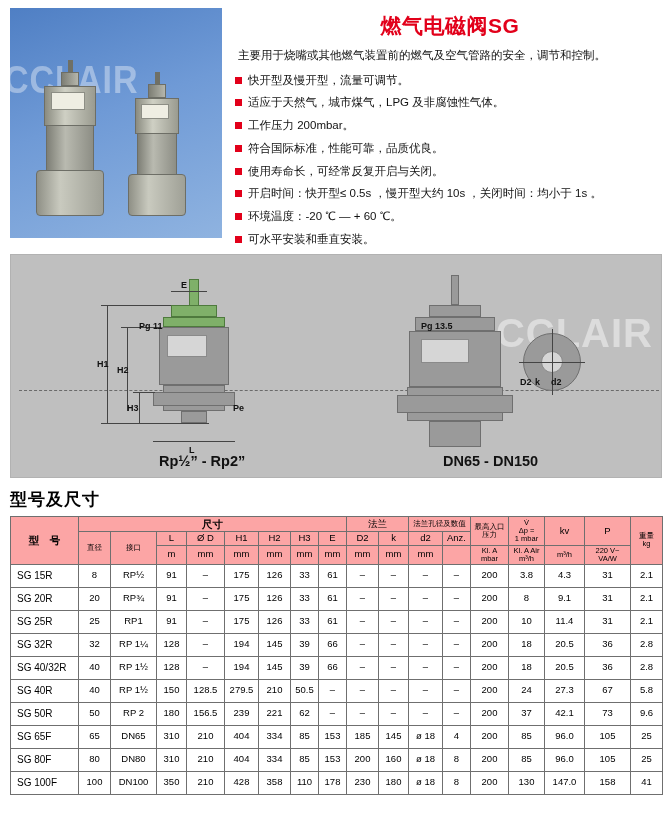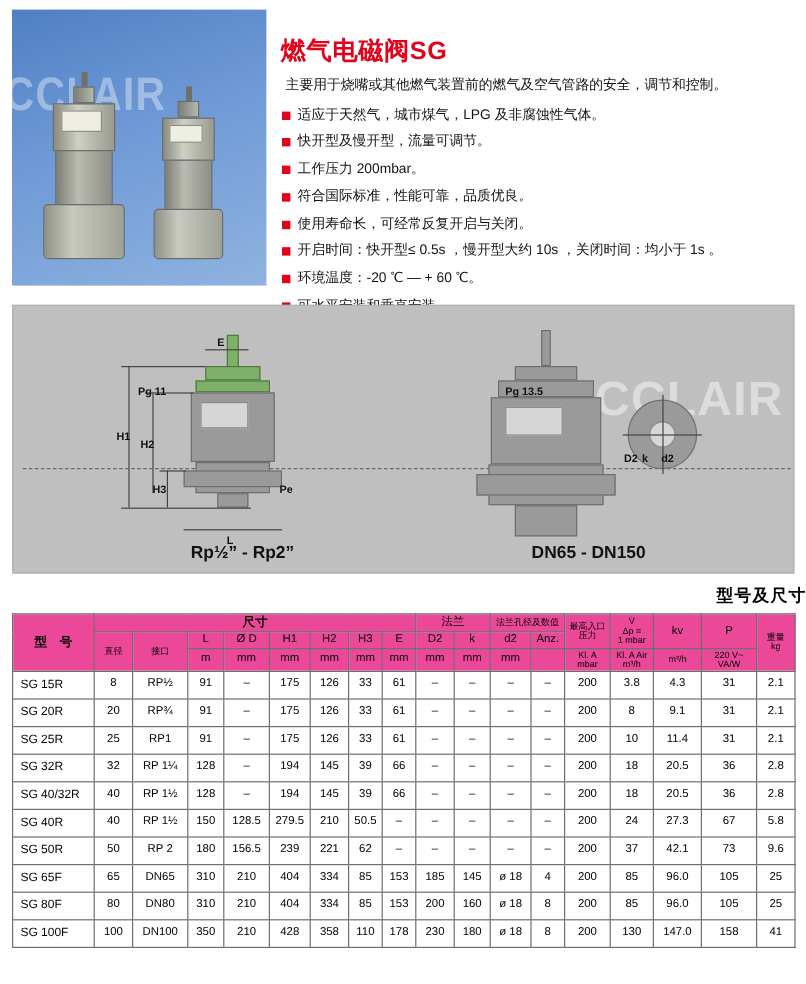--- a/index.html
+++ b/index.html
@@ -88,22 +88,23 @@
 
   .toptext {
     flex: 1;
     padding-left: 12px;
     padding-top: 4px;
   }
   .title {
     color: #e2001a;
     font-size: 21px;
     font-weight: bold;
-    margin: 16px 0 7px 0;
+    margin: 0 0 7px 0;
     letter-spacing: 0.5px;
+    text-align: center;
   }
   .intro {
     font-size: 11.5px;
     line-height: 1.45;
     margin: 0 0 8px 4px;
     color: #111;
   }
   ul.bullets { list-style: none; margin: 0; padding: 0; }
   ul.bullets li {
     font-size: 11.5px;
@@ -156,41 +157,40 @@
   .vline { position:absolute; background:#444; width:1px; }
   .dash {
     position:absolute; height:0; border-top:1px dashed #6a6a6a;
   }
   .gray-part { position:absolute; background:#9a9a9a; border:1px solid #6f6f6f; }
   .green-part { position:absolute; background:#7fb069; border:1px solid #4e7a3d; }
   .lt-part { position:absolute; background:#d6d6d6; border:1px solid #8a8a8a; }
 
   
   .sec-title {
-    font-size: 14px;
+    font-size: 17px;
     font-weight: bold;
     margin: 10px 0 5px 10px;
     letter-spacing: 1px;
-    text-align: right;
   }
   table.spec {
     border-collapse: collapse;
     margin: 0 10px;
     width: 652px;
     font-size: 9.5px;
     table-layout: fixed;
   }
   table.spec th, table.spec td {
     border: 1px solid #6f6f6f;
     text-align: center;
     padding: 1px 1px;
     line-height: 1.15;
   }
   table.spec thead th {
-    background: #ec4899;
+    background: #fca5a5;
     font-weight: normal;
     font-size: 9.5px;
     color: #000;
   }
   table.spec thead th.big { font-size: 10.5px; font-weight: bold; }
   table.spec tbody td { height: 23px; background:#fff; }
   table.spec tbody td.model { text-align: left; padding-left: 6px; font-size: 10px; }
   .tiny { font-size: 7.5px; display:block; line-height:1.05; }
 </style>
 </head>
@@ -217,22 +217,22 @@
         </div>
       <div class="mid midsm"></div>
       <div class="body bodysm"></div>
     </div>
   </div>
 
   <div class="toptext">
     <h1 class="title">燃气电磁阀SG</h1>
     <p class="intro">主要用于烧嘴或其他燃气装置前的燃气及空气管路的安全，调节和控制。</p>
     <ul class="bullets">
+      <li>快开型及慢开型，流量可调节。</li>
       <li>适应于天然气，城市煤气，LPG 及非腐蚀性气体。</li>
-      <li>快开型及慢开型，流量可调节。</li>
       <li>工作压力 200mbar。</li>
       <li>符合国际标准，性能可靠，品质优良。</li>
       <li>使用寿命长，可经常反复开启与关闭。</li>
       <li>开启时间：快开型≤ 0.5s ，慢开型大约 10s ，关闭时间：均小于 1s 。</li>
       <li>环境温度：-20 ℃ — + 60 ℃。</li>
       <li>可水平安装和垂直安装。</li>
     </ul>
   </div>
 </div>
 
@@ -254,21 +254,21 @@
   <div class="vline" style="left:116px; top:72px; height:84px;"></div>
   <div class="vline" style="left:128px; top:137px; height:31px;"></div>
   <div class="hline" style="left:90px; top:50px; width:70px;"></div>
   <div class="hline" style="left:90px; top:168px; width:108px;"></div>
   <div class="hline" style="left:110px; top:72px; width:40px;"></div>
   <div class="hline" style="left:122px; top:137px; width:22px;"></div>
   <div class="hline" style="left:160px; top:36px; width:36px;"></div>
   <div class="hline" style="left:142px; top:186px; width:82px;"></div>
 
   <div class="dimtext" style="left:170px; top:25px;"><b>E</b></div>
-  <div class="dimtext" style="left:104px; top:66px;text-align:right;"><b>Pg 11</b></div>
+  <div class="dimtext" style="left:128px; top:66px;text-align:right;"><b>Pg 11</b></div>
   <div class="dimtext" style="left:86px; top:104px;"><b>H1</b></div>
   <div class="dimtext" style="left:106px; top:110px;"><b>H2</b></div>
   <div class="dimtext" style="left:116px; top:148px;"><b>H3</b></div>
   <div class="dimtext" style="left:222px; top:148px;"><b>Pe</b></div>
   <div class="dimtext" style="left:178px; top:190px;"><b>L</b></div>
 
   <div class="cap cap-left">Rp½” - Rp2”</div>
 
   <div class="gray-part" style="left:440px; top:20px; width:8px; height:30px;"></div>
   <div class="gray-part" style="left:418px; top:50px; width:52px; height:12px;"></div>

